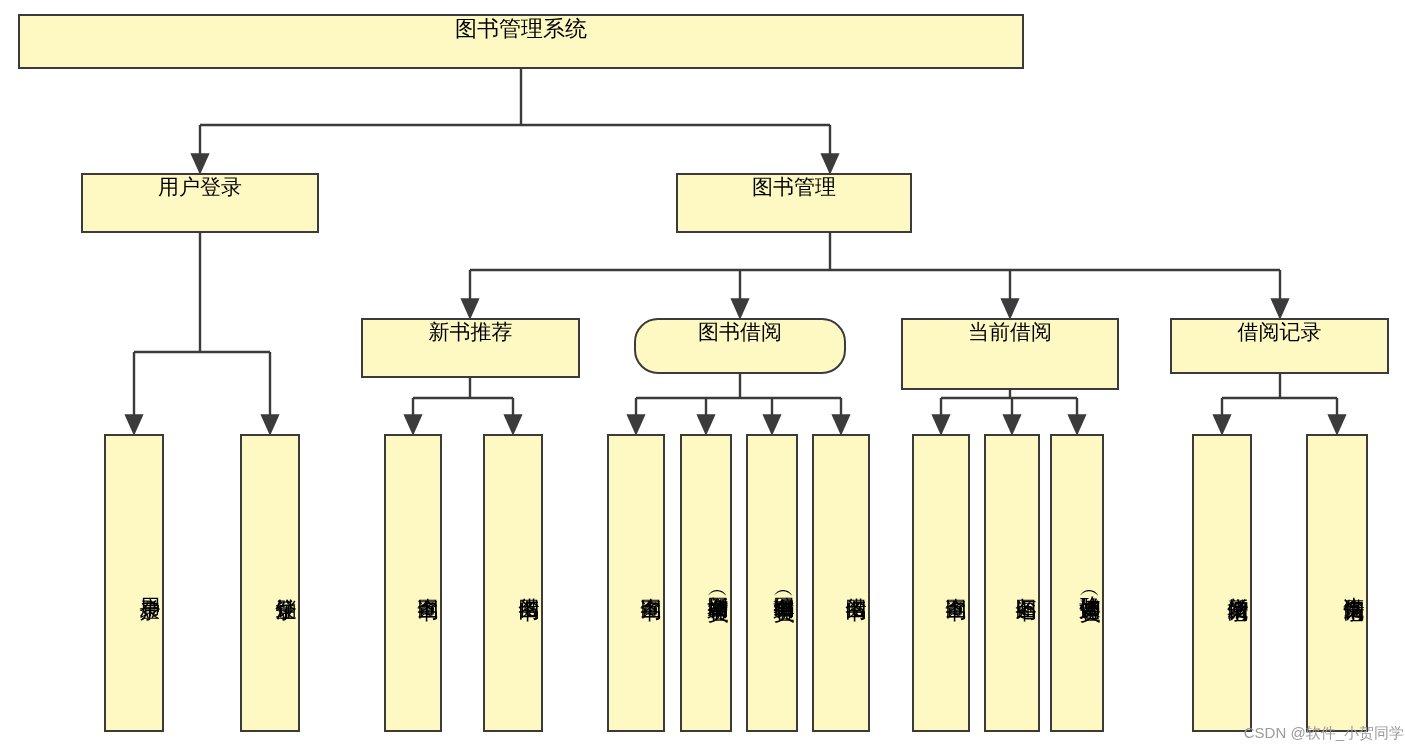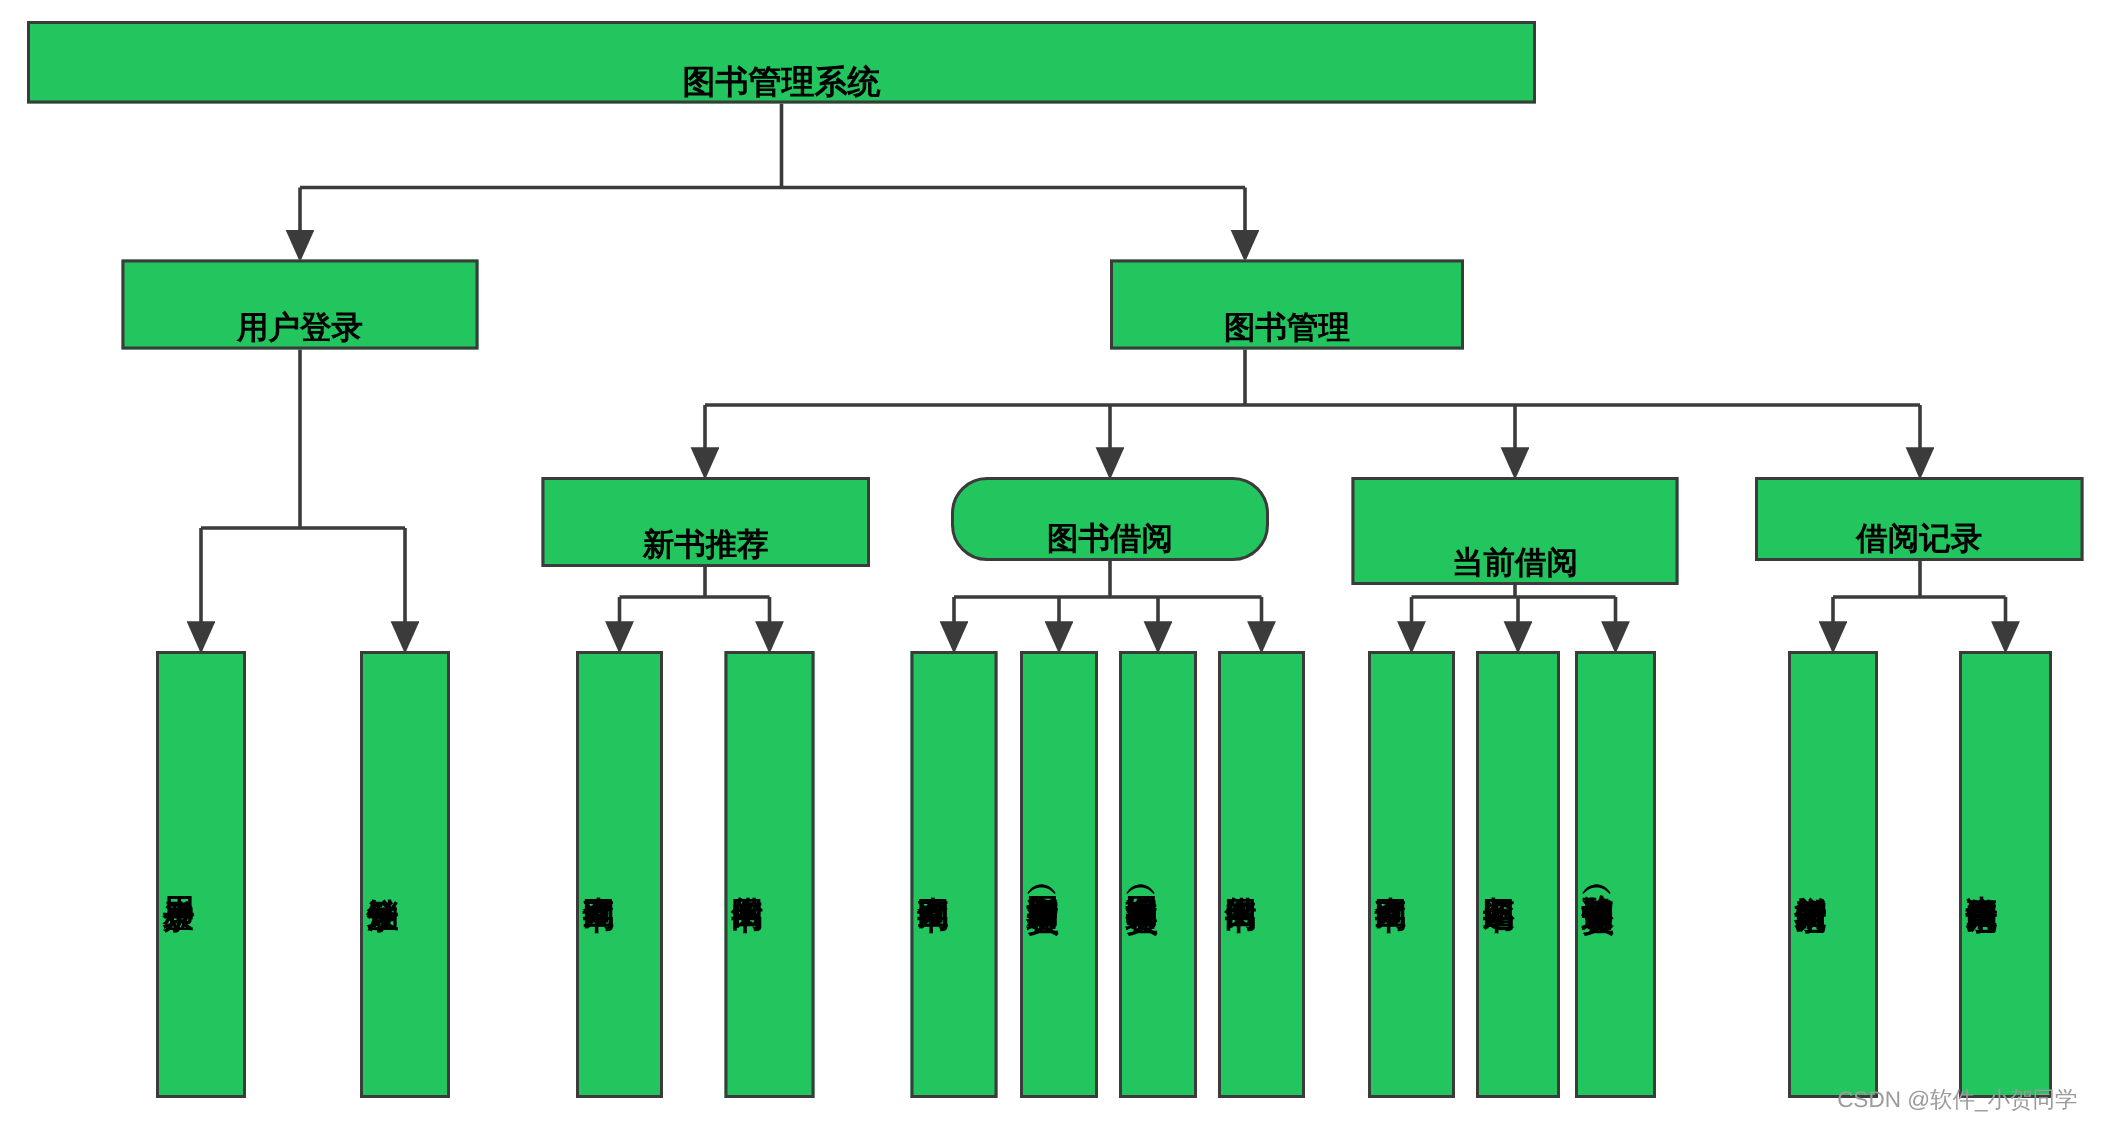--- a/index.html
+++ b/index.html
@@ -22,28 +22,27 @@
     position: absolute;
     left: 0;
     top: 0;
     width: 1405px;
     height: 747px;
   }
   .node {
     position: absolute;
     box-sizing: border-box;
     border: 2px solid #3b3b3b;
-    background: #22c55e;
+    background: #fef9c3;
     display: flex;
-    align-items: flex-end;
+    align-items: flex-start;
     justify-content: center;
     text-align: center;
     line-height: 1.15;
     z-index: 2;
-    font-weight: bold;
   }
   .node.horiz {
     writing-mode: horizontal-tb;
   }
   .node.vert {
     writing-mode: vertical-rl;
     text-orientation: upright;
   }
   .node-label {
     display: block;
@@ -57,21 +56,21 @@
   }
   .lvl3-node {
     font-size: 21px;
   }
   .leaf-node {
     font-size: 21px;
     letter-spacing: 1px;
   }
   .watermark {
     position: absolute;
-    right: 20px;
+    right: 1px;
     bottom: 4px;
     font-size: 15px;
     color: #9b9b9b;
     z-index: 3;
     white-space: nowrap;
   }
 </style>
 </head>
 <body>
 
@@ -127,21 +126,21 @@
     </g>
   </svg>
 
   <div class="node horiz root-node" style="left:18px;top:14px;width:1006px;height:55px;">
     <span class="node-label">图书管理系统</span>
   </div>
 
   <div class="node horiz lvl2-node" style="left:81px;top:173px;width:238px;height:60px;">
     <span class="node-label">用户登录</span>
   </div>
-  <div class="node horiz lvl2-node" style="left:740px;top:173px;width:236px;height:60px;">
+  <div class="node horiz lvl2-node" style="left:676px;top:173px;width:236px;height:60px;">
     <span class="node-label">图书管理</span>
   </div>
 
   <div class="node horiz lvl3-node" style="left:361px;top:318px;width:219px;height:60px;">
     <span class="node-label">新书推荐</span>
   </div>
   <div class="node horiz lvl3-node" style="left:634px;top:318px;width:212px;height:56px;border-radius:24px;">
     <span class="node-label">图书借阅</span>
   </div>
   <div class="node horiz lvl3-node" style="left:901px;top:318px;width:218px;height:72px;">

